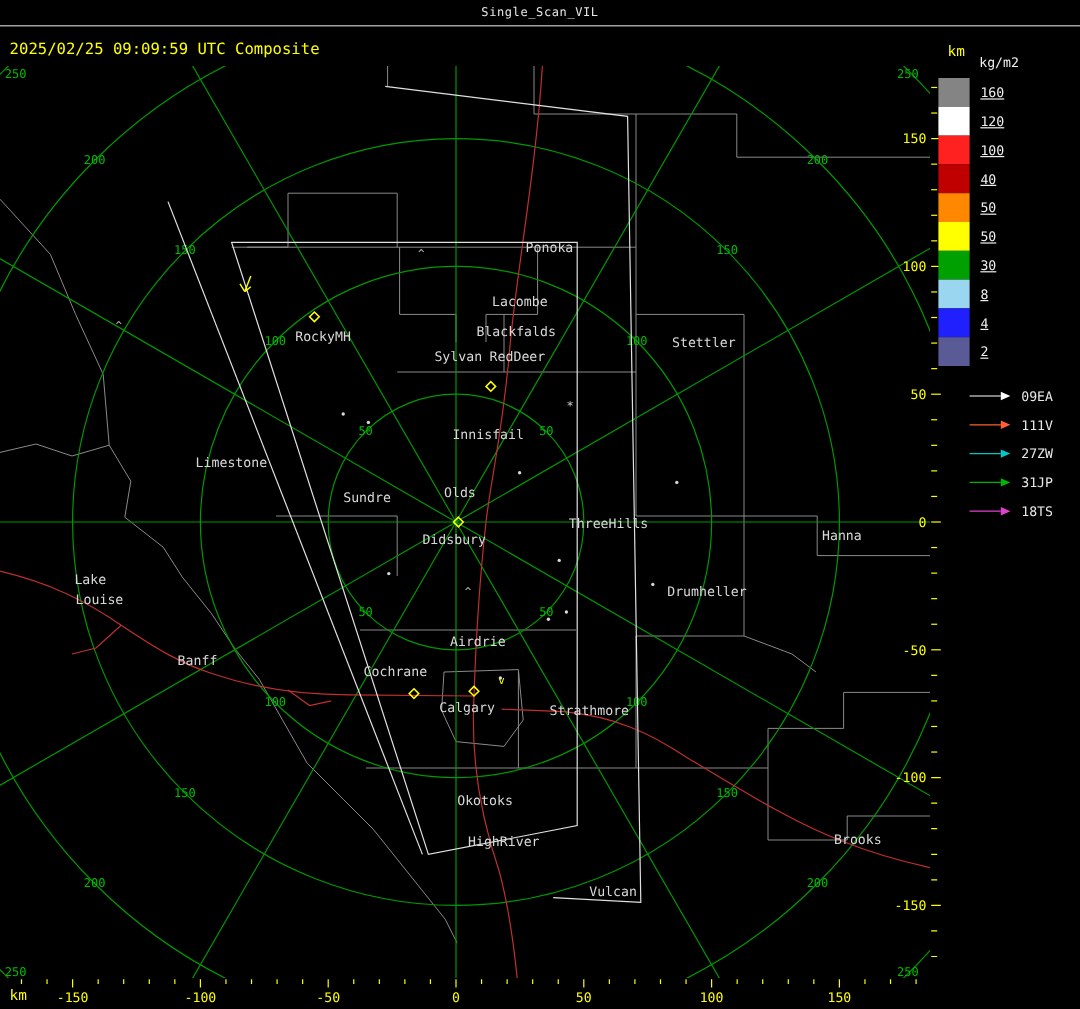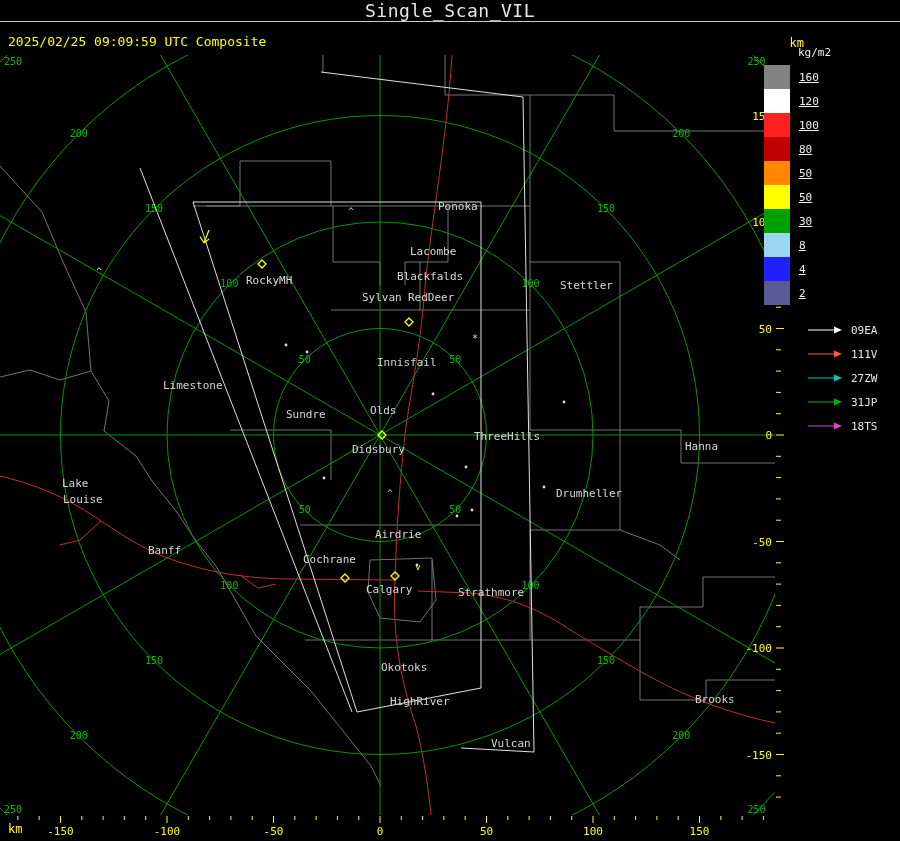--- a/index.html
+++ b/index.html
@@ -1,26 +1,26 @@
 <!DOCTYPE html>
 <html><head>
 <meta charset="utf-8">
 <style>
   html,body{margin:0;padding:0;background:#000;}
   body{width:900px;height:841px;position:relative;overflow:hidden;
        font-family:"DejaVu Sans Mono","Liberation Mono",monospace;}
   .titlebar{position:absolute;top:0;left:0;width:900px;height:22px;background:#000;
             border-bottom:1px solid #c8c8c8;box-sizing:border-box;
             display:flex;align-items:center;justify-content:center;
-            color:#e6e6e6;font-size:18px;letter-spacing:.5px;}
+            color:#e6e6e6;font-size:10px;letter-spacing:.5px;}
   .header-left{position:absolute;top:34px;left:8px;color:#ffff00;font-size:13px;white-space:pre;}
   .yunit{position:absolute;top:36px;left:760px;width:44px;text-align:right;color:#ffff00;font-size:12px;}
   .xunit{position:absolute;top:822px;left:8px;color:#ffff00;font-size:12px;}
   svg#radar{position:absolute;top:0;left:0;}
-  .colorbar{position:absolute;left:764px;top:46px;text-align:center;}
+  .colorbar{position:absolute;left:782px;top:46px;text-align:center;}
   .cb-unit{color:#f0f0f0;font-size:11px;padding-left:34px;margin-bottom:6px;}
   .cb-row{display:flex;align-items:center;height:24px;}
   .cb-swatch{width:26px;height:24px;flex:none;}
   .cb-label{color:#f0f0f0;font-size:11px;margin-left:9px;text-decoration:underline;}
   .radar-legend{position:absolute;left:806px;top:318px;}
   .rl-row{display:flex;align-items:center;height:24px;}
   .rl-label{color:#e8e8e8;font-size:11px;margin-left:7px;text-align:center;}
 </style>
 </head>
 <body>
@@ -259,21 +259,21 @@
       <div class="cb-row">
         <div class="cb-swatch" style="background: rgb(255, 255, 255);"></div>
         <span class="cb-label">120</span>
       </div>
       <div class="cb-row">
         <div class="cb-swatch" style="background: rgb(255, 32, 32);"></div>
         <span class="cb-label">100</span>
       </div>
       <div class="cb-row">
         <div class="cb-swatch" style="background: rgb(192, 0, 0);"></div>
-        <span class="cb-label">80</span>
+        <span class="cb-label">40</span>
       </div>
       <div class="cb-row">
         <div class="cb-swatch" style="background: rgb(255, 136, 0);"></div>
         <span class="cb-label">50</span>
       </div>
       <div class="cb-row">
         <div class="cb-swatch" style="background: rgb(255, 255, 0);"></div>
         <span class="cb-label">50</span>
       </div>
       <div class="cb-row">

